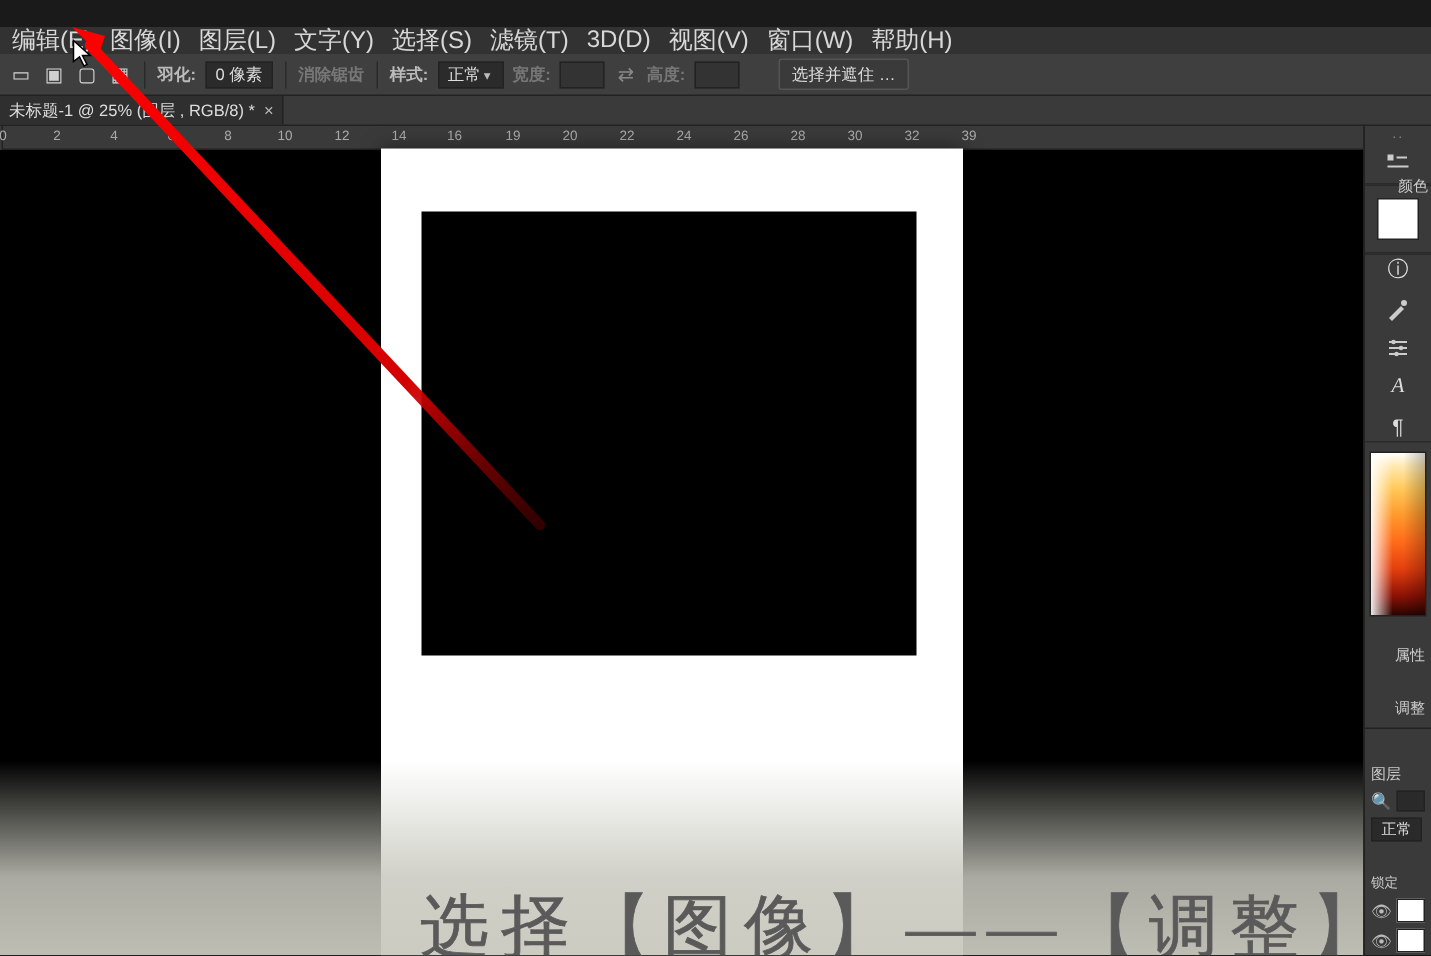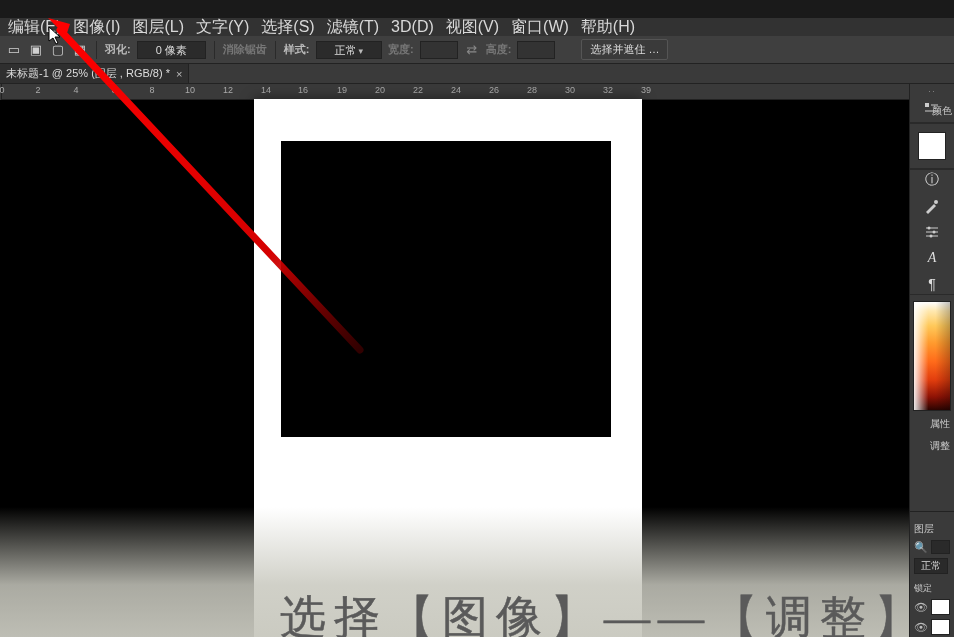--- a/index.html
+++ b/index.html
@@ -37,21 +37,21 @@
     display: flex;
     align-items: center;
     padding: 0 6px;
     gap: 6px;
     border-bottom: 1px solid #222;
   }
   .optionsbar .sep { width: 1px; height: 18px; background: #2a2a2a; margin: 0 2px;}
   .optionsbar .label { color: #bbb; font-size: 11px; font-weight: bold; }
   .optionsbar .value-box {
     background: #2b2b2b;
-    padding: 1px 18px;
+    padding: 1px 6px;
     border: 1px solid #222;
     font-size: 11px;
     color: #ddd;
     min-width: 34px;
     height: 18px;
     line-height: 15px;
   }
   .optionsbar .dropdown-caret { font-size: 9px; color: #bbb; margin-left: 2px;}
   .optionsbar .small-icon {
     width: 16px; height: 16px;
@@ -202,21 +202,21 @@
     position: relative;
   }
   .color-gradient-panel::after {
     content: "";
     position: absolute; inset: 0;
     background: linear-gradient(to right, rgba(255,255,255,0.9) 0%, rgba(255,255,255,0) 40%, rgba(0,0,0,0) 60%, rgba(0,0,0,0.25) 100%);
   }
   .mini-label {
     font-size: 10px;
     color: #ccc;
-    margin-top: 4px;
+    margin-top: 17px;
     padding: 2px 2px;
     align-self: flex-end;
     margin-right: 2px;
   }
   .mini-input-row {
     display: flex;
     align-items: center;
     gap: 3px;
     width: 100%;
     padding: 2px 4px;

